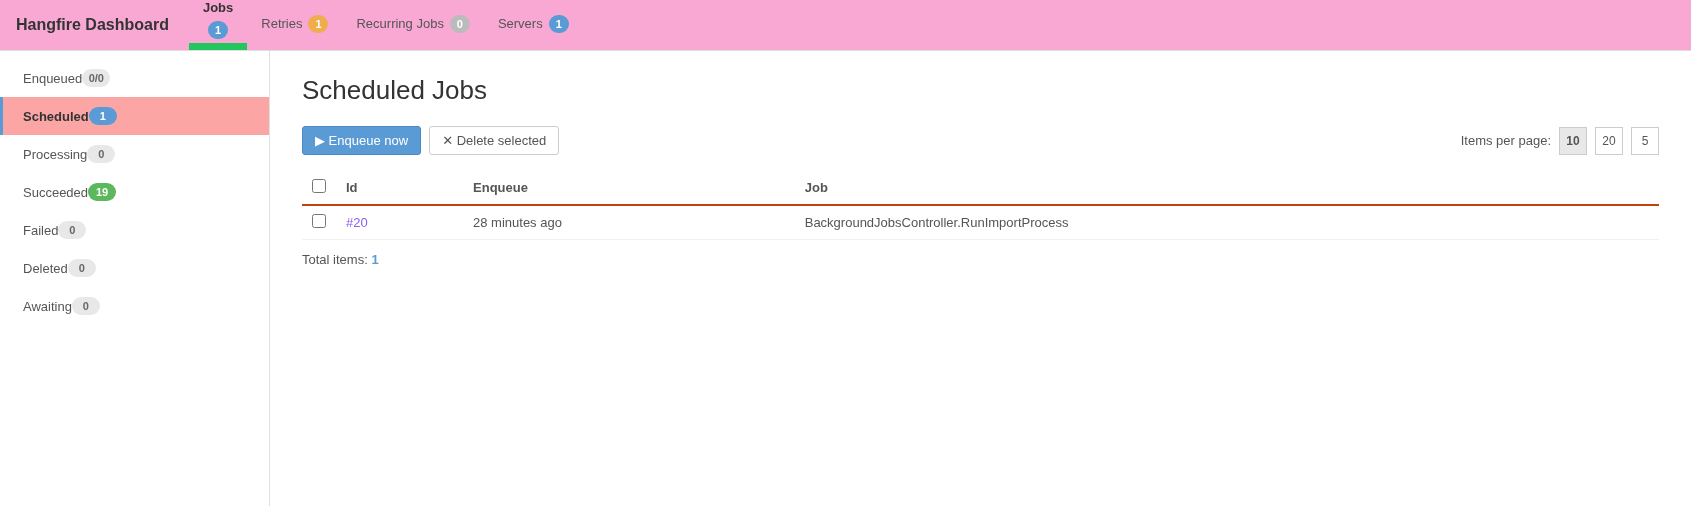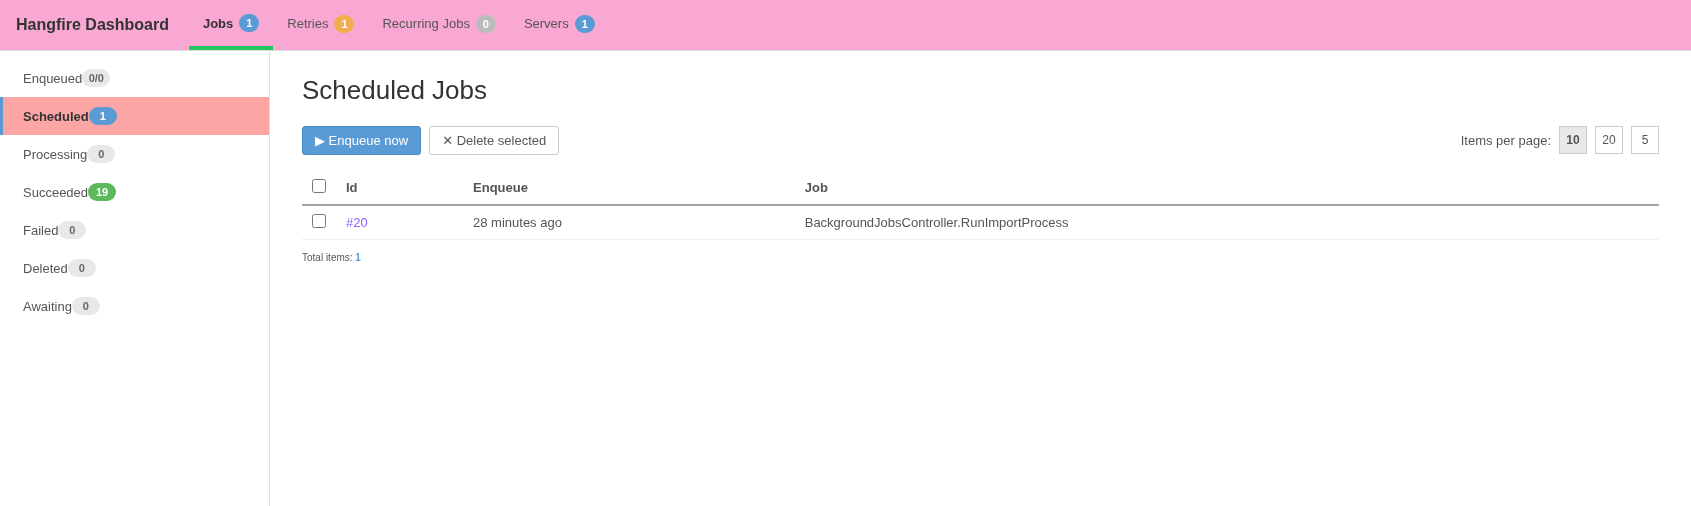--- a/index.html
+++ b/index.html
@@ -33,22 +33,23 @@
       height: 100%;
       font-size: 13px;
       color: #555;
       border-bottom: 3px solid transparent;
       cursor: pointer;
       text-decoration: none;
       gap: 6px;
     }
     .nav-tab.active {
       color: #333;
-      border-bottom: 4px solid #22c55e;
+      border-bottom: 7px solid #22c55e;
       font-weight: 600;
+      flex-direction: column;
     }
     .badge {
       display: inline-flex;
       align-items: center;
       justify-content: center;
       min-width: 20px;
       height: 18px;
       padding: 0 5px;
       border-radius: 10px;
       font-size: 11px;
@@ -158,42 +159,42 @@
       font-weight: bold;
     }
 
     
     .jobs-table {
       width: 100%;
       border-collapse: collapse;
       font-size: 13px;
     }
     .jobs-table thead tr {
-      border-bottom: 2px solid #a3a3a3;
+      border-bottom: 2px solid #c2410c;
     }
     .jobs-table th {
       text-align: left;
       padding: 8px 10px;
       font-weight: 600;
       color: #555;
     }
     .jobs-table td {
       padding: 8px 10px;
       border-bottom: 1px solid #f0f0f0;
       color: #555;
     }
     .job-id-link {
       color: #8b5cf6;
       text-decoration: none;
     }
 
     
     .total-items {
       margin-top: 12px;
-      font-size: 10px;
+      font-size: 13px;
       color: #555;
     }
     .total-count {
       color: #5b9bd5;
       font-weight: bold;
     }
 
     
     input[type="checkbox"] {
       width: 14px;
@@ -266,21 +267,21 @@
     </div>
     <div class="sidebar-item">
       <span>Awaiting</span>
       <span class="sidebar-badge sb-gray">0</span>
     </div>
   </aside>
 
   <main class="main-content">
     <h1 class="page-title">Scheduled Jobs</h1>
 
-    <div style="display:flex; align-items:flex-start; margin-bottom:16px;">
+    <div style="display:flex; align-items:center; margin-bottom:16px;">
       <div class="toolbar" style="margin-bottom:0;">
         <button class="btn btn-primary">▶ Enqueue now</button>
         <button class="btn btn-default">✕ Delete selected</button>
       </div>
       <div class="toolbar-right">
         <span class="items-label">Items per page:</span>
         <button class="pager-btn active">10</button>
         <button class="pager-btn">20</button>
         <button class="pager-btn">5</button>
       </div>

